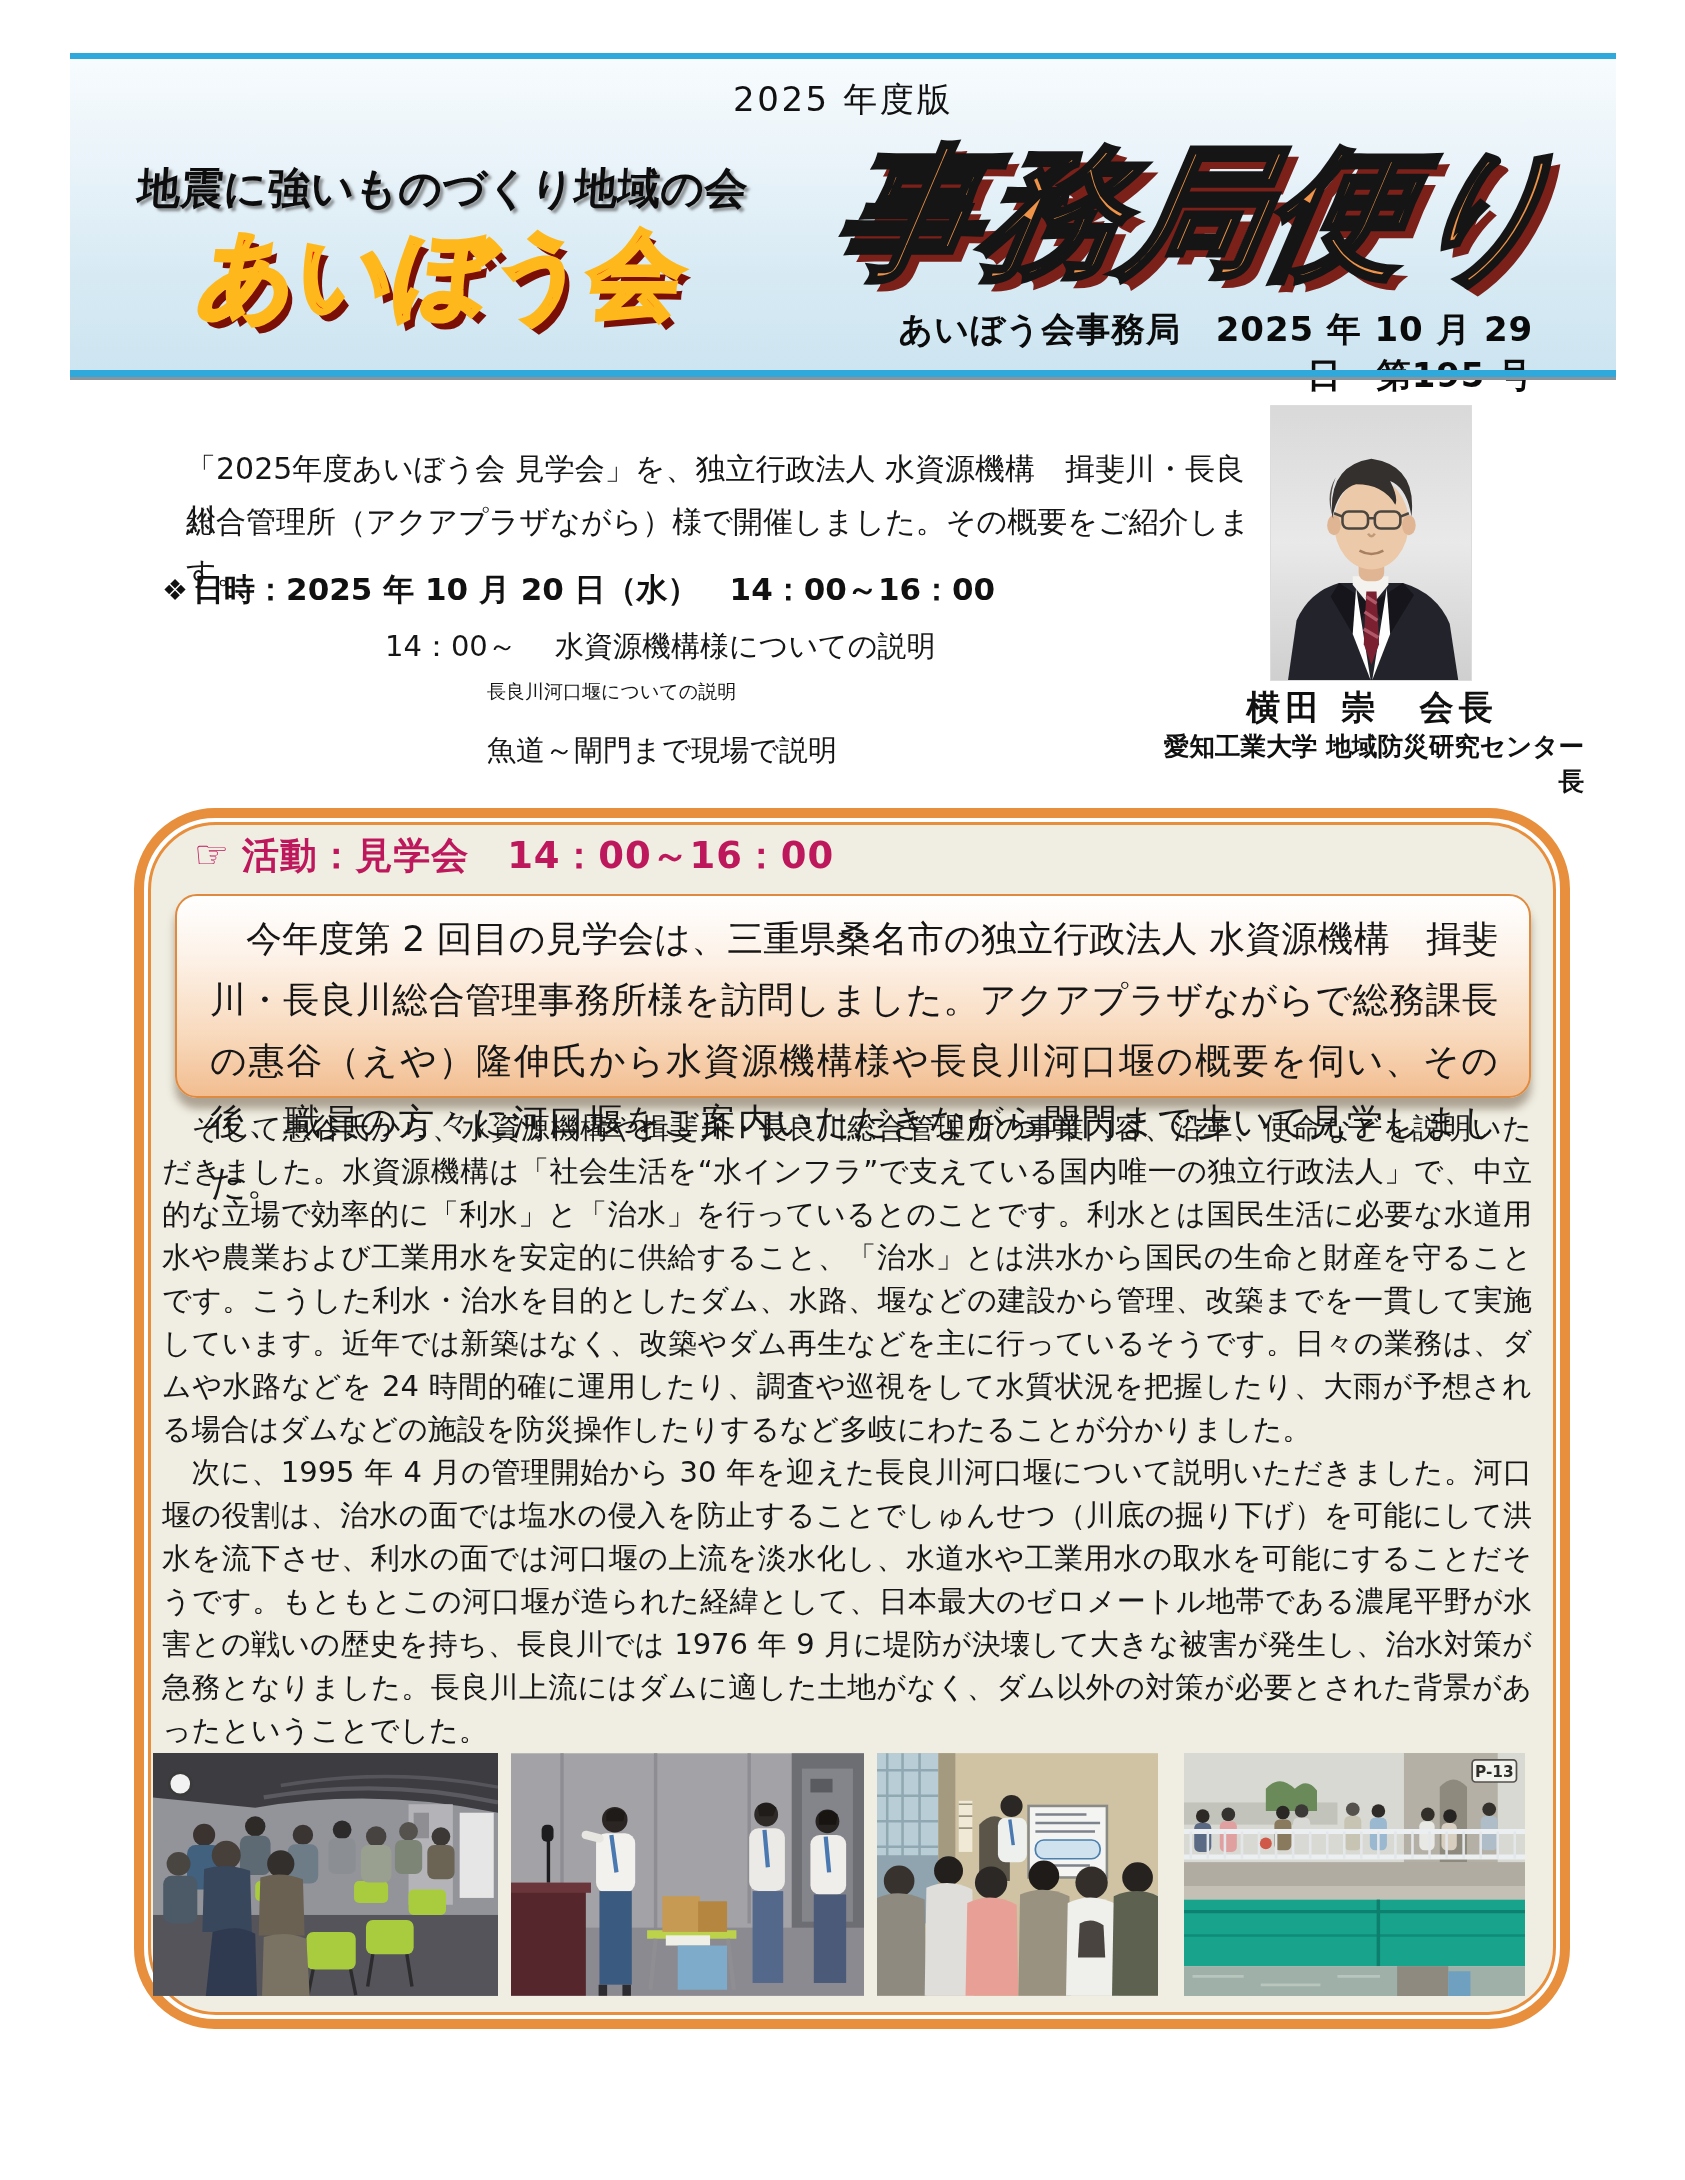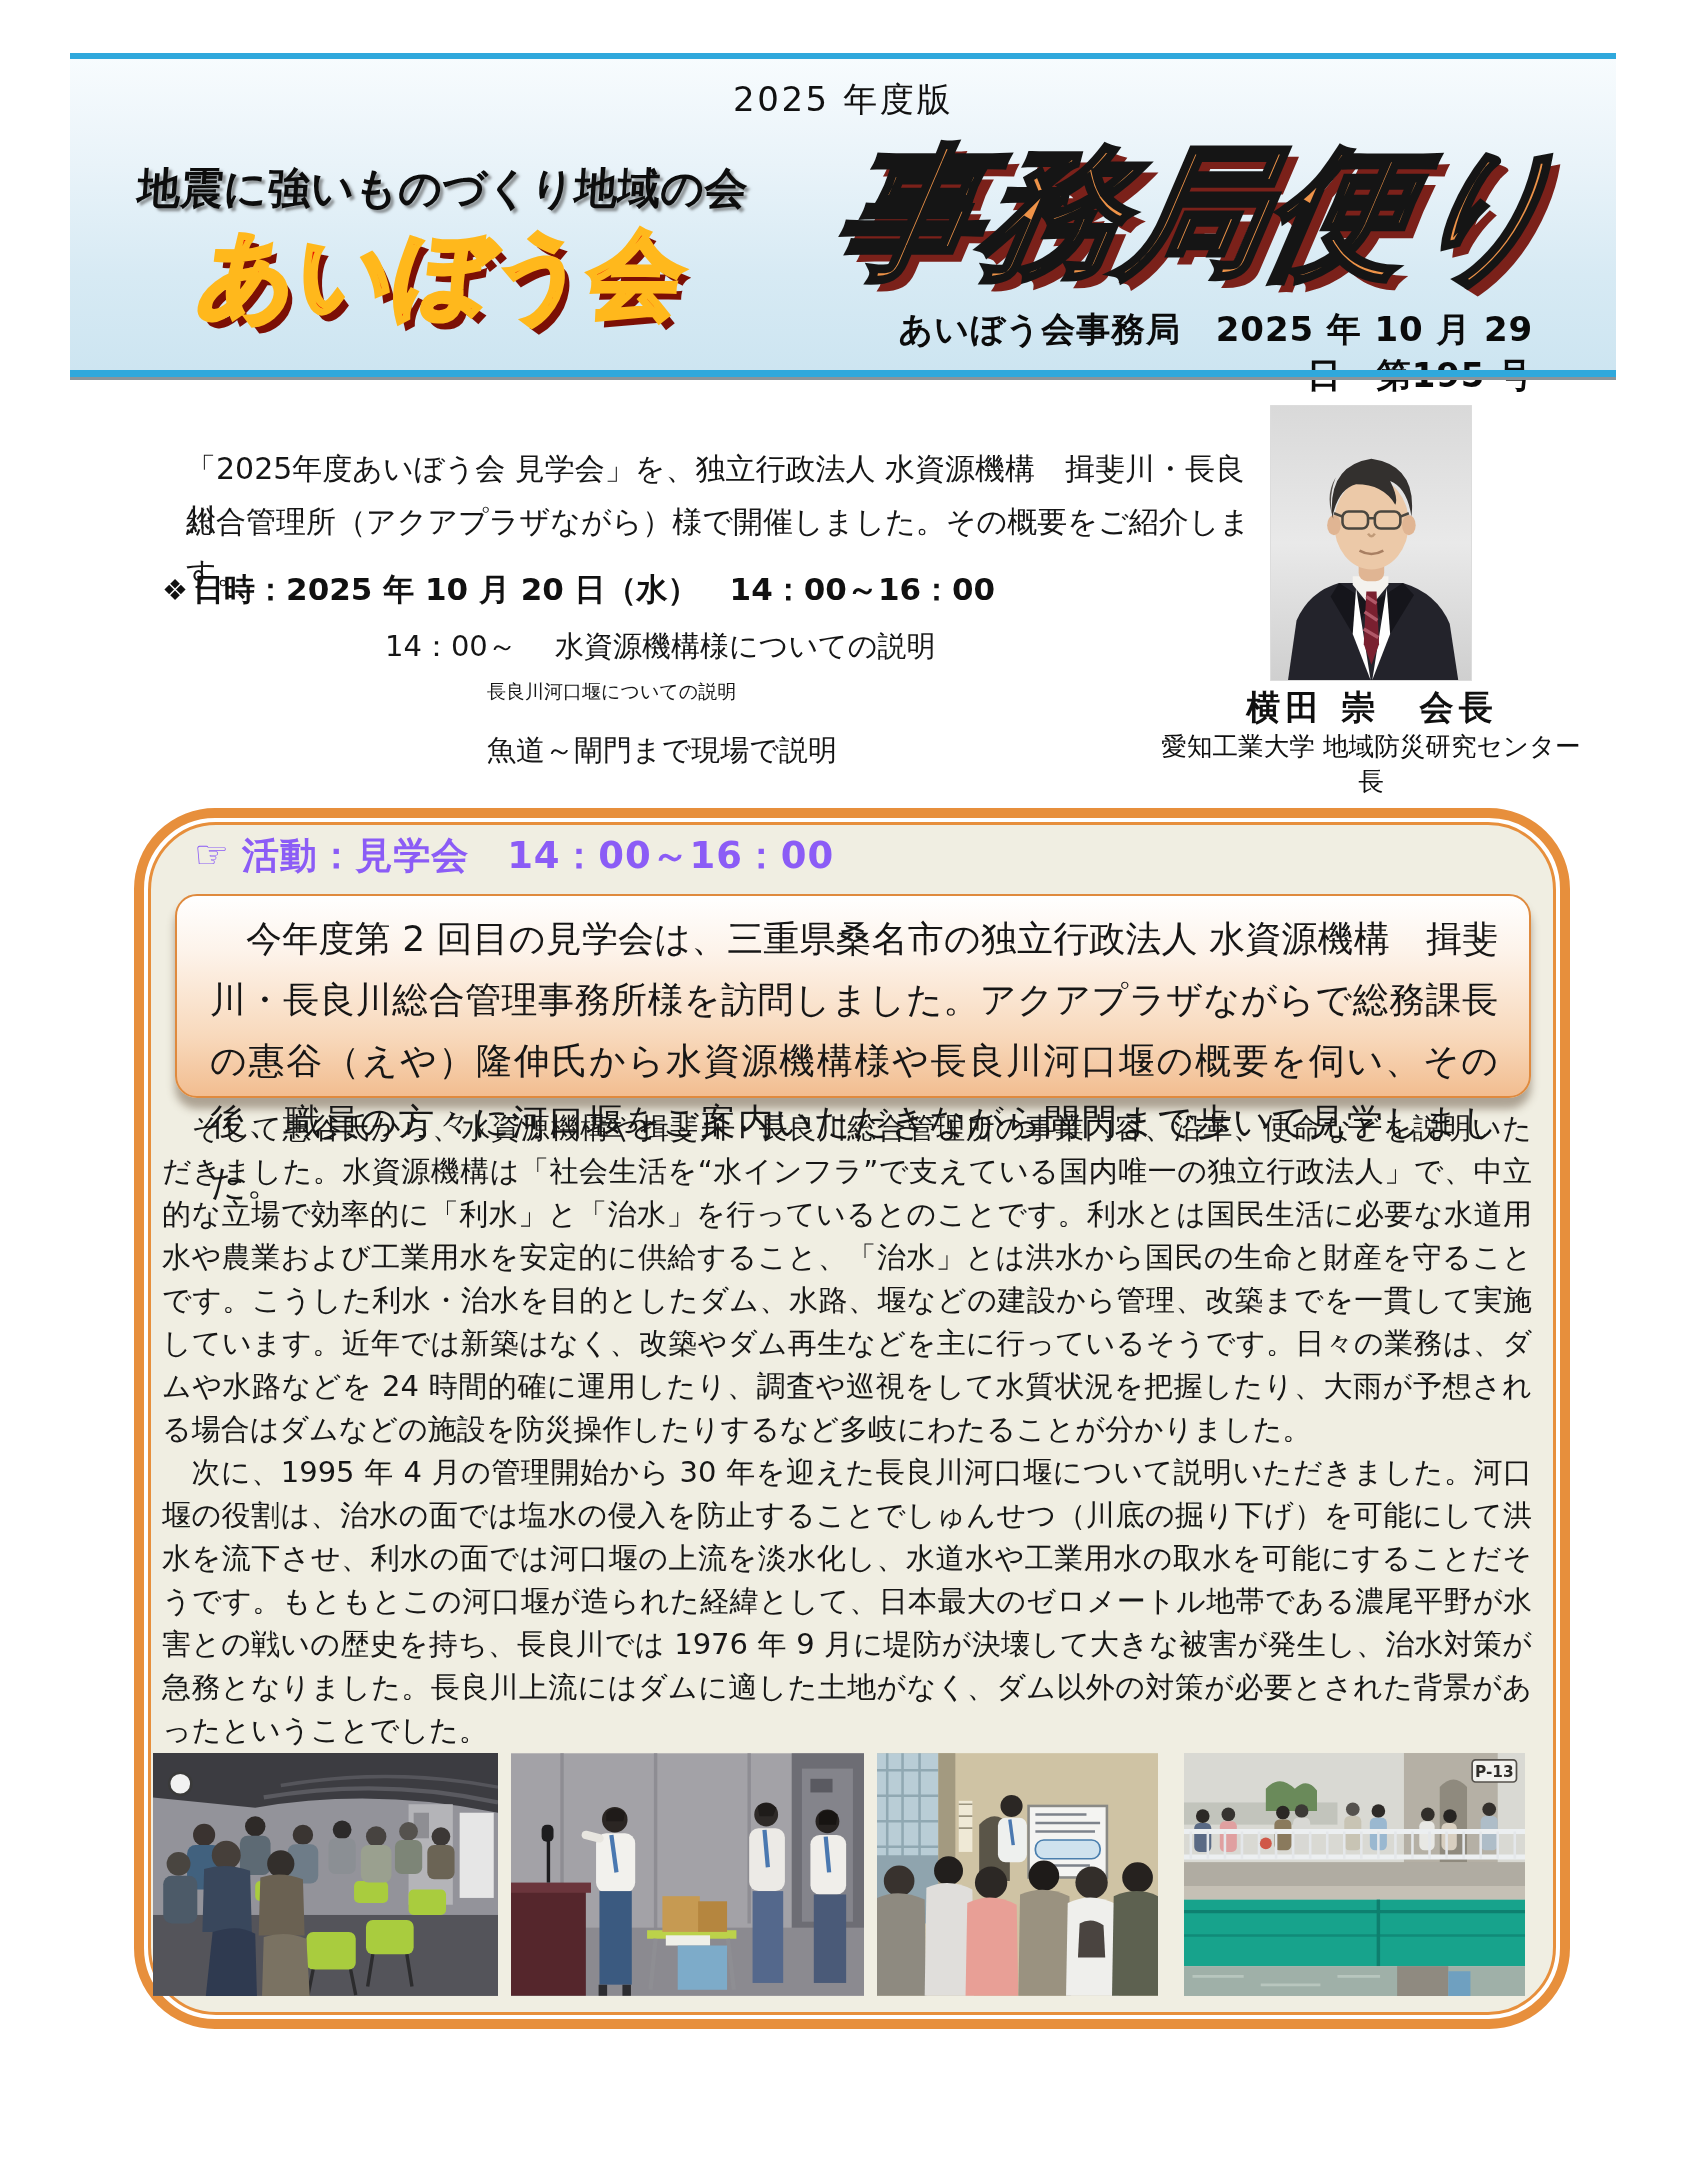--- a/index.html
+++ b/index.html
@@ -59,37 +59,37 @@
   .sched-2{left:487px;top:731px;font-size:29px;color:#161616;white-space:pre;}
 
   
   .portrait{left:1271px;top:406px;width:200px;height:274px;box-shadow:0 0 0 0.9px #d8d8d8;}
   .chair-name{
     left:1193px;top:685px;width:358px;text-align:center;
     font-family:"DejaVu Serif","Liberation Serif",serif;
     font-size:34px;font-weight:700;letter-spacing:5.1px;color:#101010;
   }
   .chair-affil{
-    left:1158px;top:729px;width:426px;text-align:center;
-    font-size:25.6px;font-weight:400;color:#101010;
+    left:1158px;top:729px;width:426px;text-align:right;
+    font-size:25.6px;font-weight:700;color:#101010;
   }
 
   
   .bigbox-outer{
     left:134px;top:808px;width:1436px;height:1221px;
     border:10.2px solid #e78f3c;border-radius:81px;background:#ffffff;
     box-sizing:border-box;
   }
   .bigbox-inner{
     position:absolute;left:4.3px;top:4.3px;right:4.3px;bottom:4.3px;
     border:3.4px solid #e78f3c;border-radius:68px;background:#f0eee2;
   }
   .activity-heading{
     left:194px;top:831px;width:1193px;
-    font-size:37px;font-weight:800;color:#8b5cf6;letter-spacing:0.9px;
+    font-size:37px;font-weight:800;color:#be185d;letter-spacing:0.9px;
   }
   .activity-heading .pointer{font-size:39px;margin-right:12px;}
   .summary-box{
     left:175px;top:894px;width:1356px;height:204px;box-sizing:border-box;
     border:2.6px solid #df8a3e;border-radius:22px;
     background:linear-gradient(180deg,#ffffff 0%,#fdf3ea 28%,#f8d9bc 70%,#f2bd90 100%);
     box-shadow:0 10.2px 8.5px rgba(90,70,50,0.45);
   }
   .summary-text{
     left:210px;top:908px;width:1288px;height:184px;

